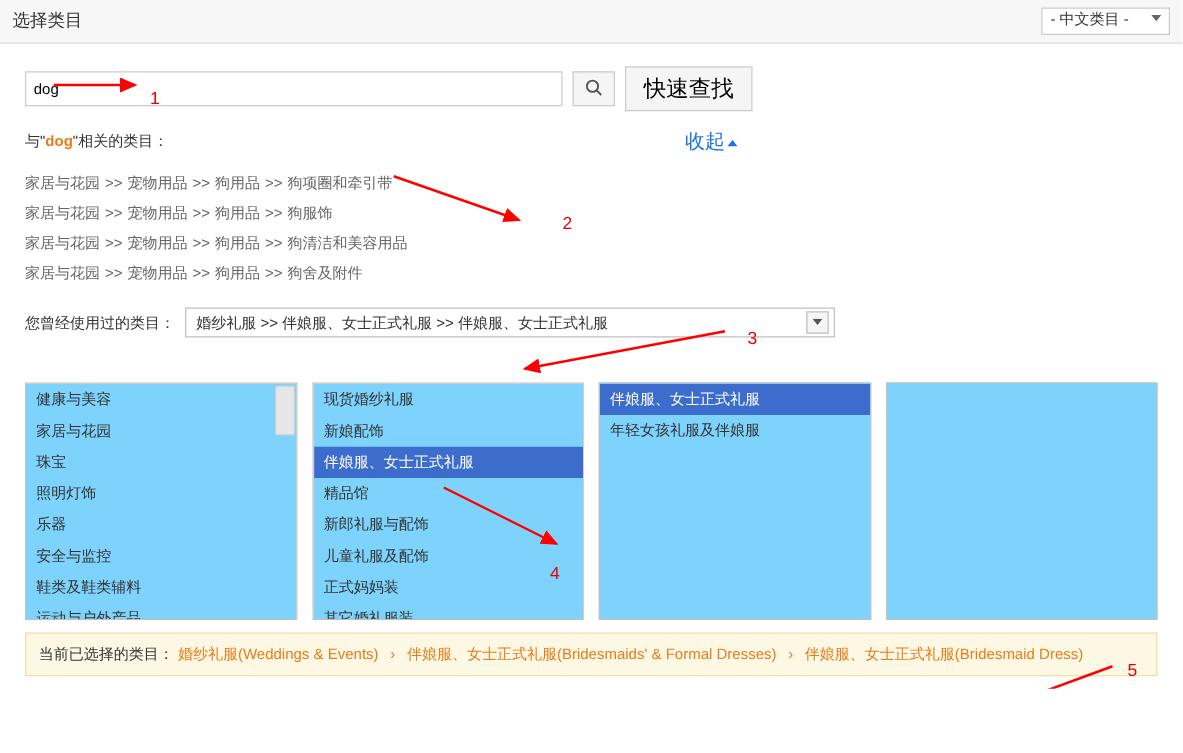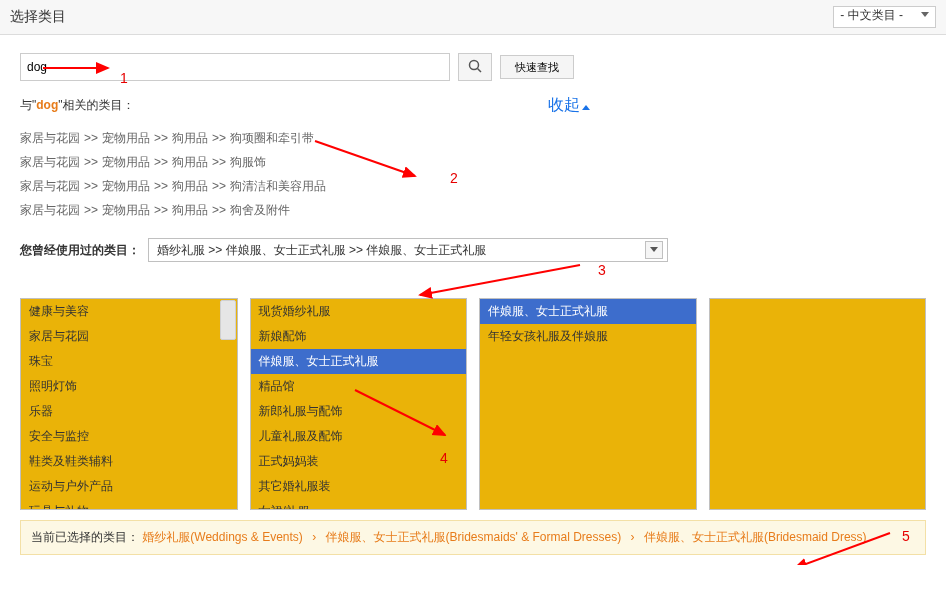--- a/index.html
+++ b/index.html
@@ -6,34 +6,34 @@
 *{box-sizing:border-box}
 .container{width:946px;position:relative}
 .header-row{display:flex;justify-content:space-between;align-items:center;border-bottom:1px solid #dcdcdc;padding:6px 10px;background:#f7f7f7}
 .header-title{font-weight:normal;font-size:14px}
 .lang-select{display:flex;align-items:flex-start;background:#fff;border:1px solid #ccc;height:22px;padding:0 6px;cursor:pointer}
 .lang-select .chev{margin-left:18px}
 .section{padding:10px 20px}
 .search-row{display:flex;align-items:center;gap:8px;margin:8px 0 14px 0}
 .search-input{width:430px;height:28px;border:1px solid #ccc;padding:0 6px;font-size:12px}
 .icon-btn{width:34px;height:28px;border:1px solid #ccc;background:#f5f5f5;display:flex;align-items:center;justify-content:center;cursor:pointer}
-.quick-btn{height:24px;padding:4px 14px;border:1px solid #ccc;background:#f5f5f5;cursor:pointer;font-size:11px}
+.quick-btn{height:36px;padding:4px 14px;border:1px solid #ccc;background:#f5f5f5;cursor:pointer;font-size:18px}
 .related-row{display:flex;justify-content:space-between;align-items:center;margin-bottom:10px;width:570px}
 .related-label{color:#333}
 .kw{color:#e77c1b;font-weight:bold}
 .collapse-link{color:#1a73e8;cursor:pointer;display:flex;align-items:center;gap:2px;font-size:16px}
 .paths{margin-bottom:16px}
 .path-line{color:#666;line-height:2;cursor:pointer}
 .sep{margin:0 4px}
 .prev-row{display:flex;align-items:center;gap:8px;margin:16px 0}
-.prev-label{font-weight:bold}
+.prev-label{font-weight:normal}
 .prev-select{display:flex;align-items:center;justify-content:space-between;width:520px;height:24px;border:1px solid #c0c0c0;background:#fff;padding:0 4px 0 8px;cursor:pointer}
 .chev-box{width:18px;height:18px;border:1px solid #c0c0c0;display:flex;align-items:center;justify-content:center;background:#f5f5f5}
 .category-cols{display:flex;gap:12px;padding:10px 20px}
-.col{width:220px;height:212px;border:1px solid #c0c0c0;background:#eab308;overflow-y:auto;position:relative}
+.col{width:220px;height:190px;border:1px solid #c0c0c0;background:#7dd3fc;overflow-y:auto;position:relative}
 .col-list{list-style:none;margin:0;padding:0}
 .col-list li{padding:4px 8px;cursor:pointer;white-space:nowrap;color:#333}
 .col-list li.selected{background:#3d6dcc;color:#fff}
 .bottom-bar{margin:0 20px 10px 20px;border:1px solid #f3e0a6;background:#fdf8e4;padding:8px 10px;font-size:12px}
 .bc-label{font-weight:normal}
 .bc{color:#e77c1b}
 .bc-sep{color:#e77c1b;margin:0 6px}
 
 .arrow{position:absolute;pointer-events:none}
 .num{position:absolute;color:#e60000;font-size:14px;font-family:Arial}

